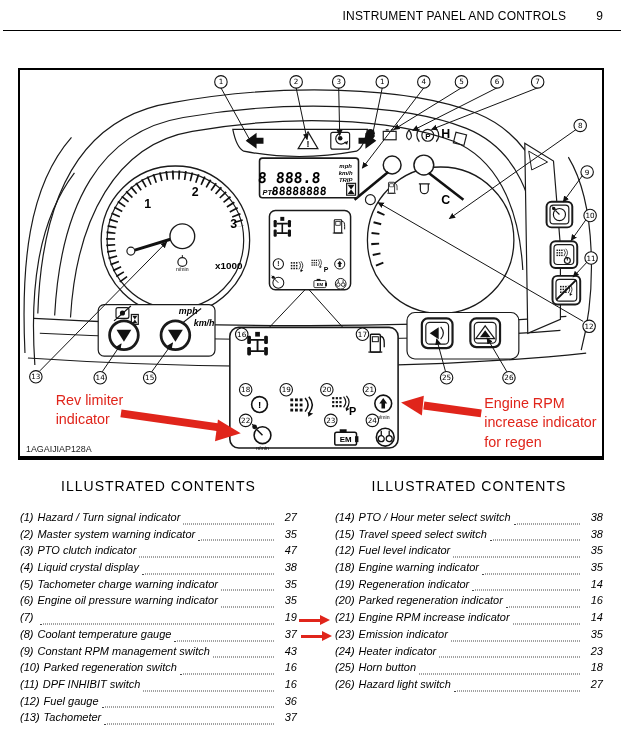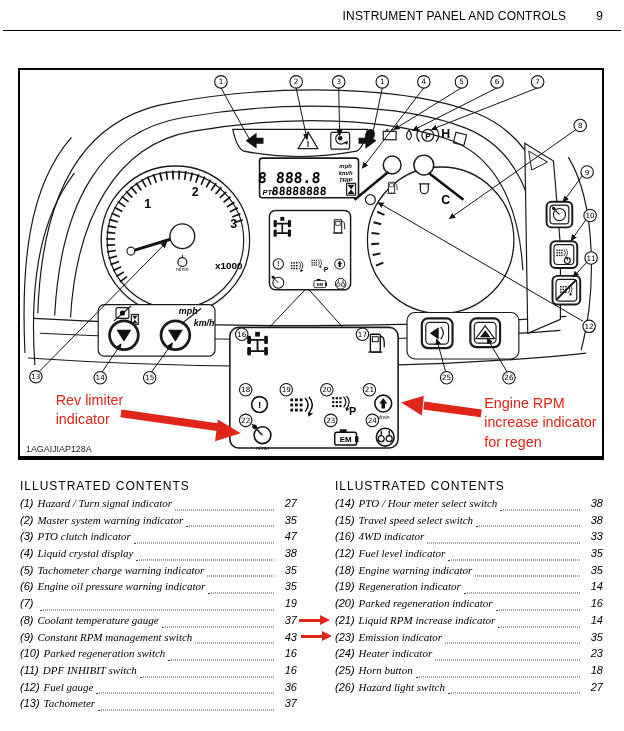--- a/index.html
+++ b/index.html
@@ -18,24 +18,24 @@
   text.bign{font:bold 12.5px "Liberation Sans",sans-serif;fill:#000;text-anchor:middle;}
   text.sml{font:bold 6px "Liberation Sans",sans-serif;font-style:italic;fill:#000;text-anchor:middle;}
   text.nmin{font:5.2px "Liberation Sans",sans-serif;fill:#000;text-anchor:middle;}
   text.seg{font:bold 15px "DejaVu Sans Mono",monospace;fill:#000;}
   text.seg2{font:bold 11.5px "DejaVu Sans Mono",monospace;fill:#000;}
   text.red{font:14.5px "Liberation Sans",sans-serif;fill:#e0251b;}
   
   .col{position:absolute;top:479px;font-size:11px;font-style:italic;color:#000;}
   .col-l{left:20px;width:277px;}
   .col-r{left:335px;width:268px;}
-  .col .hd{font-style:normal;font-size:12px;letter-spacing:1px;text-align:left;line-height:14px;margin-bottom:4px;color:#000;}
+  .col .hd{font-style:normal;font-size:14px;letter-spacing:1px;text-align:center;line-height:14px;margin-bottom:18px;color:#000;}
   .row{display:flex;align-items:baseline;height:16.7px;}
   .row .num{margin-right:4px;white-space:nowrap;}
-  .row .lbl{white-space:nowrap;font-family:Liberation Serif, serif;}
+  .row .lbl{white-space:nowrap;}
   .row .dots{flex:1;border-bottom:1.3px dotted #444;margin:0 3px;align-self:flex-end;transform:translateY(-3.5px);}
   .row .pg{width:20px;text-align:right;}
   .garrow{position:absolute;height:3.2px;background:#e0251b;}
   .garrow::after{content:"";position:absolute;right:-10px;top:-3.7px;border-left:10px solid #e0251b;border-top:5.3px solid transparent;border-bottom:5.3px solid transparent;}
 </style>
 </head>
 <body>
 
 <div class="hdr">
   <span>INSTRUMENT PANEL AND CONTROLS</span><span class="pgnum">9</span>
@@ -526,26 +526,20 @@
       <span class="dots"></span>
       <span class="pg">38</span>
     </div>
   <div class="row">
       <span class="num">(15)</span>
       <span class="lbl">Travel speed select switch</span>
       <span class="dots"></span>
       <span class="pg">38</span>
     </div>
   <div class="row">
-      <span class="num">(16)</span>
-      <span class="lbl">4WD indicator</span>
-      <span class="dots"></span>
-      <span class="pg">33</span>
-    </div>
-  <div class="row">
       <span class="num">(12)</span>
       <span class="lbl">Fuel level indicator</span>
       <span class="dots"></span>
       <span class="pg">35</span>
     </div>
   <div class="row">
       <span class="num">(18)</span>
       <span class="lbl">Engine warning indicator</span>
       <span class="dots"></span>
       <span class="pg">35</span>
@@ -557,21 +551,21 @@
       <span class="pg">14</span>
     </div>
   <div class="row">
       <span class="num">(20)</span>
       <span class="lbl">Parked regeneration indicator</span>
       <span class="dots"></span>
       <span class="pg">16</span>
     </div>
   <div class="row">
       <span class="num">(21)</span>
-      <span class="lbl">Liquid RPM increase indicator</span>
+      <span class="lbl">Engine RPM increase indicator</span>
       <span class="dots"></span>
       <span class="pg">14</span>
     </div>
   <div class="row">
       <span class="num">(23)</span>
       <span class="lbl">Emission indicator</span>
       <span class="dots"></span>
       <span class="pg">35</span>
     </div>
   <div class="row">

